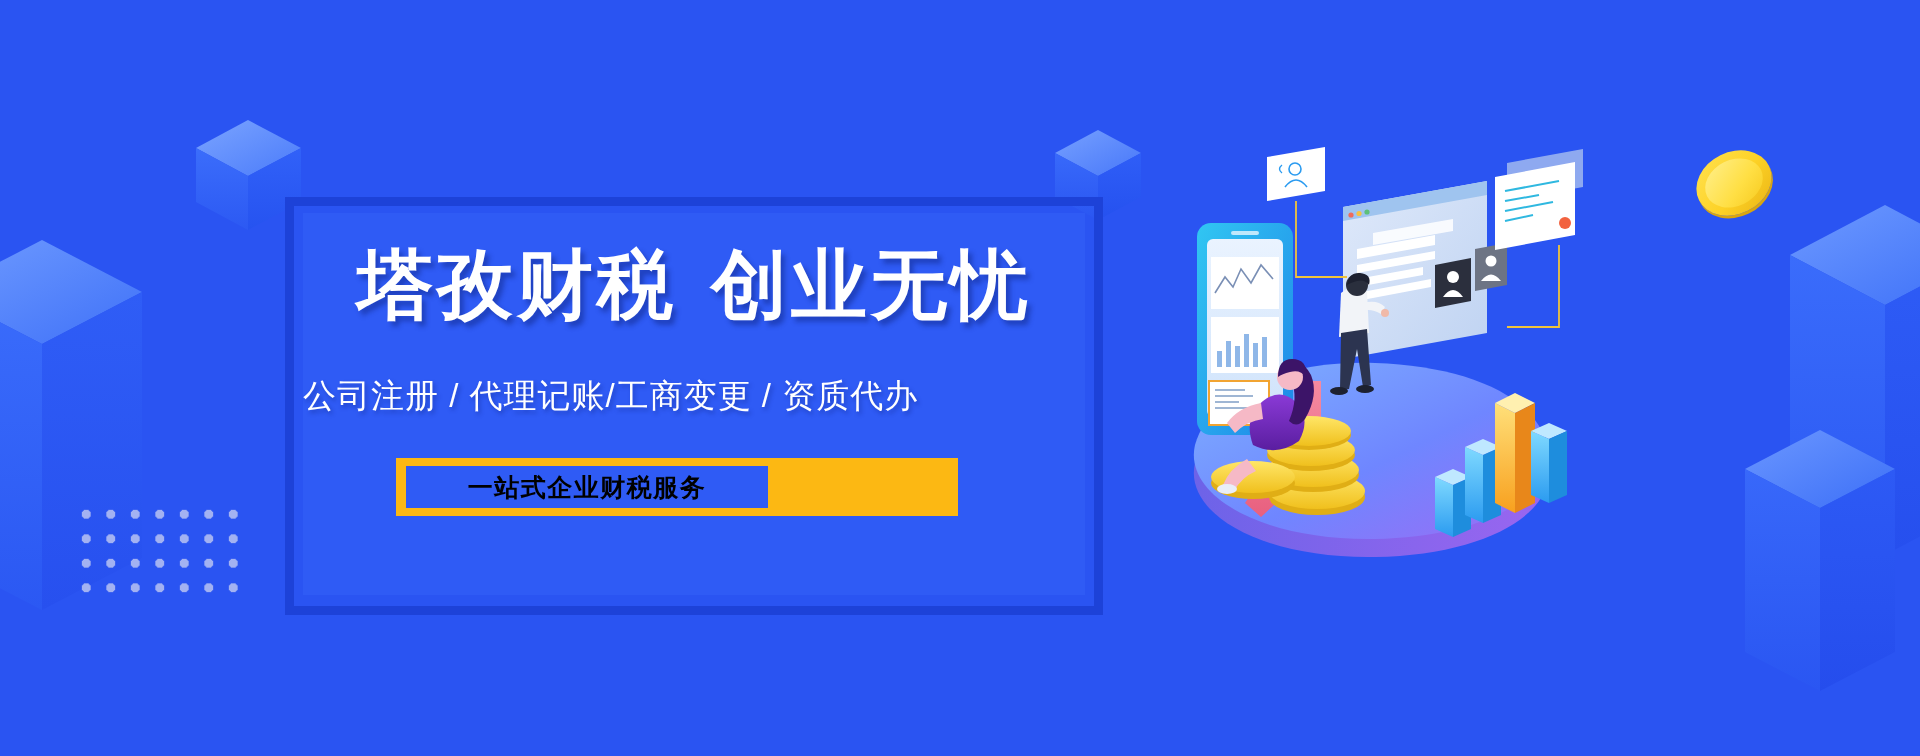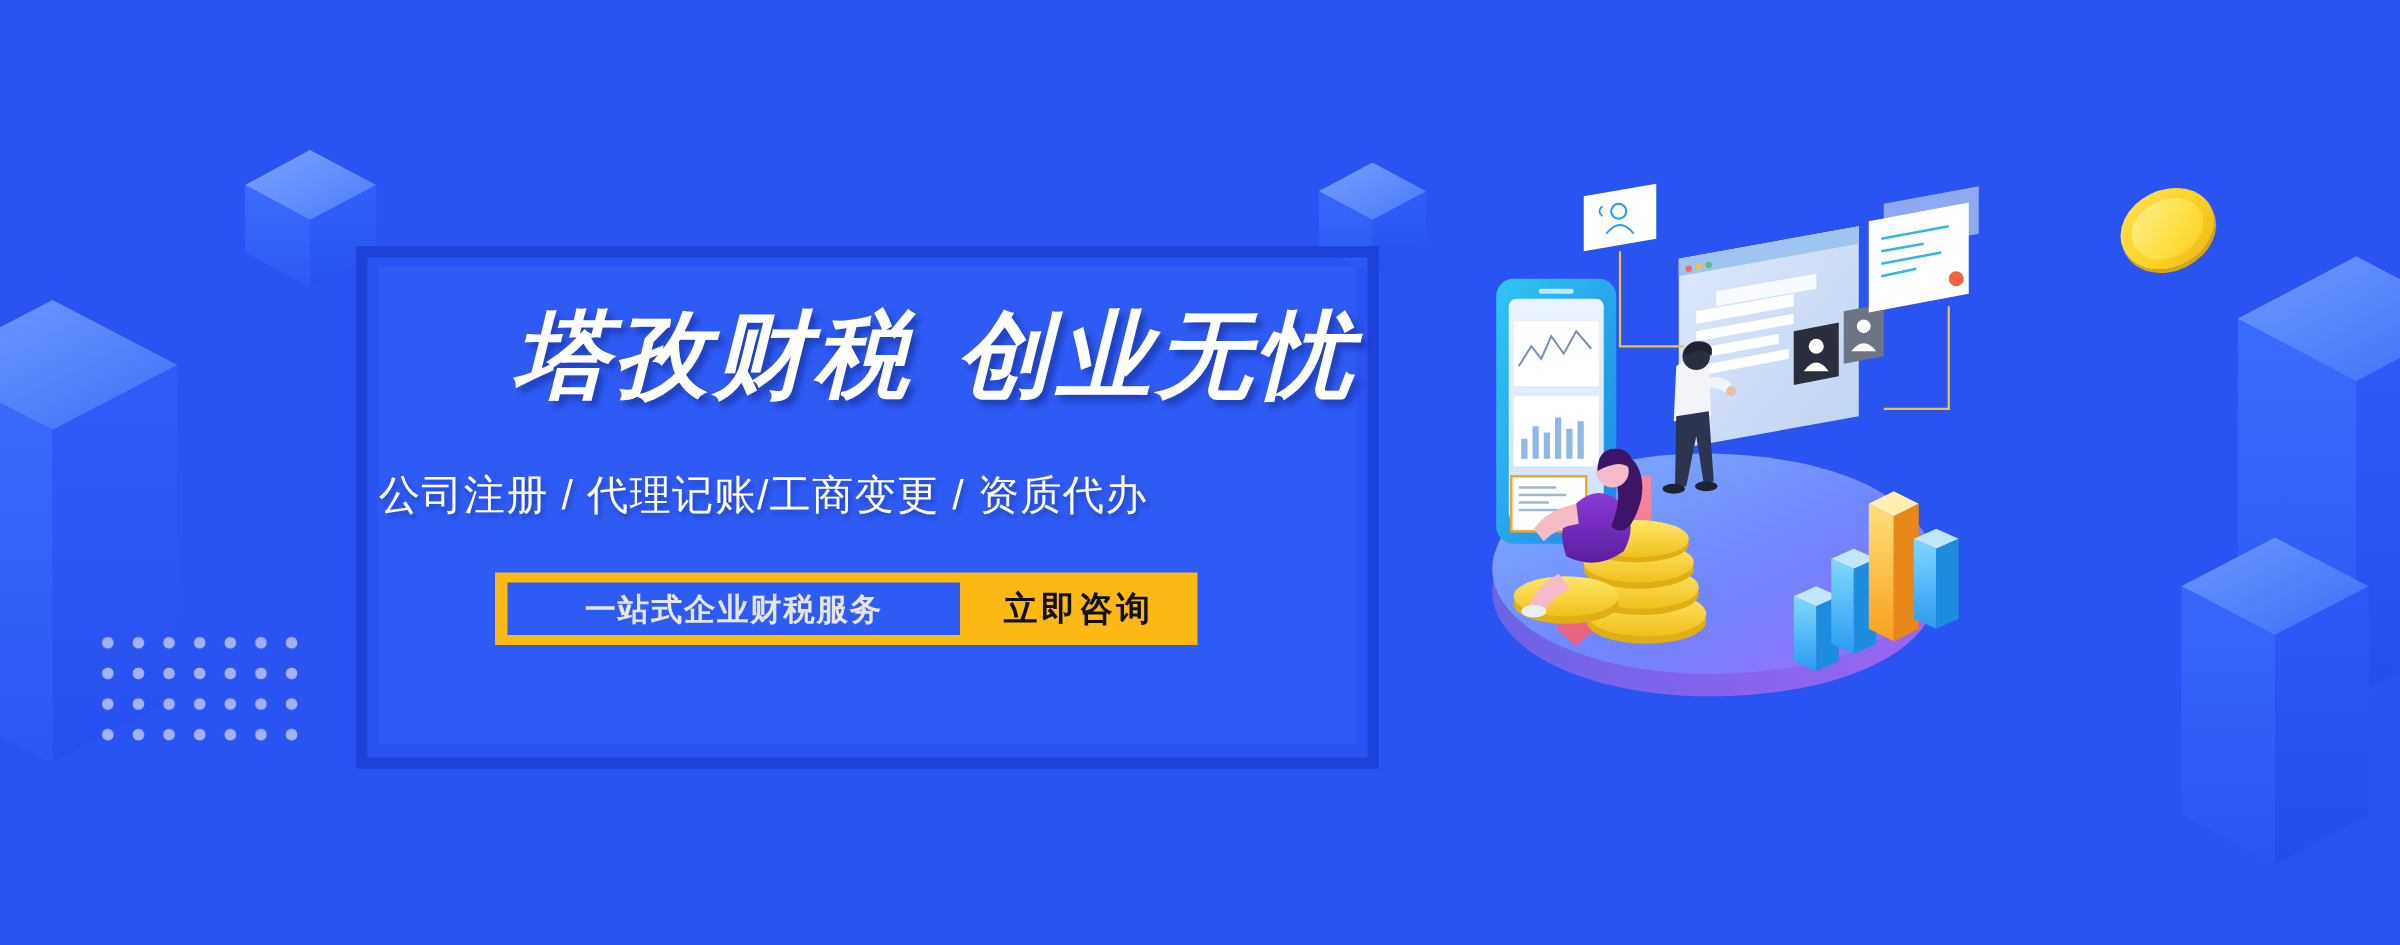--- a/index.html
+++ b/index.html
@@ -89,29 +89,28 @@
     left: 303px; top: 213px;
     width: 782px; height: 382px;
     background: #2f5bf5;
   }
 
   
   .headline {
     position: absolute;
     left: 303px; top: 247px;
     width: 782px;
-    text-align: right;
+    text-align: center;
     font-size: 76px;
     font-weight: 700;
     letter-spacing: 4px;
     color: #ffffff;
     line-height: 1;
     white-space: nowrap;
     text-shadow: 4px 5px 5px rgba(10,30,120,.45);
-    font-style: italic;
   }
   .headline .gap { display: inline-block; width: 34px; }
 
   
   .subtitle {
     position: absolute;
     left: 303px; top: 376px;
     width: 782px;
     font-size: 33px;
     font-weight: 500;
@@ -129,21 +128,21 @@
     width: 562px; height: 58px;
     background: #fcb813;
     display: flex;
     align-items: center;
   }
   .cta-tagline {
     margin-left: 10px;
     width: 362px;
     height: 42px;
     background: #2f5bf5;
-    color: #e5e5e5;
+    color: #000000;
     font-size: 25px;
     font-weight: 600;
     letter-spacing: 1.5px;
     display: flex;
     align-items: center;
     justify-content: center;
     white-space: nowrap;
   }
   .cta-button {
     flex: 1;
@@ -477,16 +476,15 @@
   <div class="frame-inner"></div>
 
   <h1 class="headline">
     <span>塔孜财税</span><span class="gap"></span><span>创业无忧</span>
   </h1>
 
   <div class="subtitle">公司注册 / 代理记账/工商变更 / 资质代办</div>
 
   <div class="cta-bar">
     <div class="cta-tagline">一站式企业财税服务</div>
-    <div class="cta-button">立即咨询</div>
   </div>
 
 </div>
 
 </body></html>

